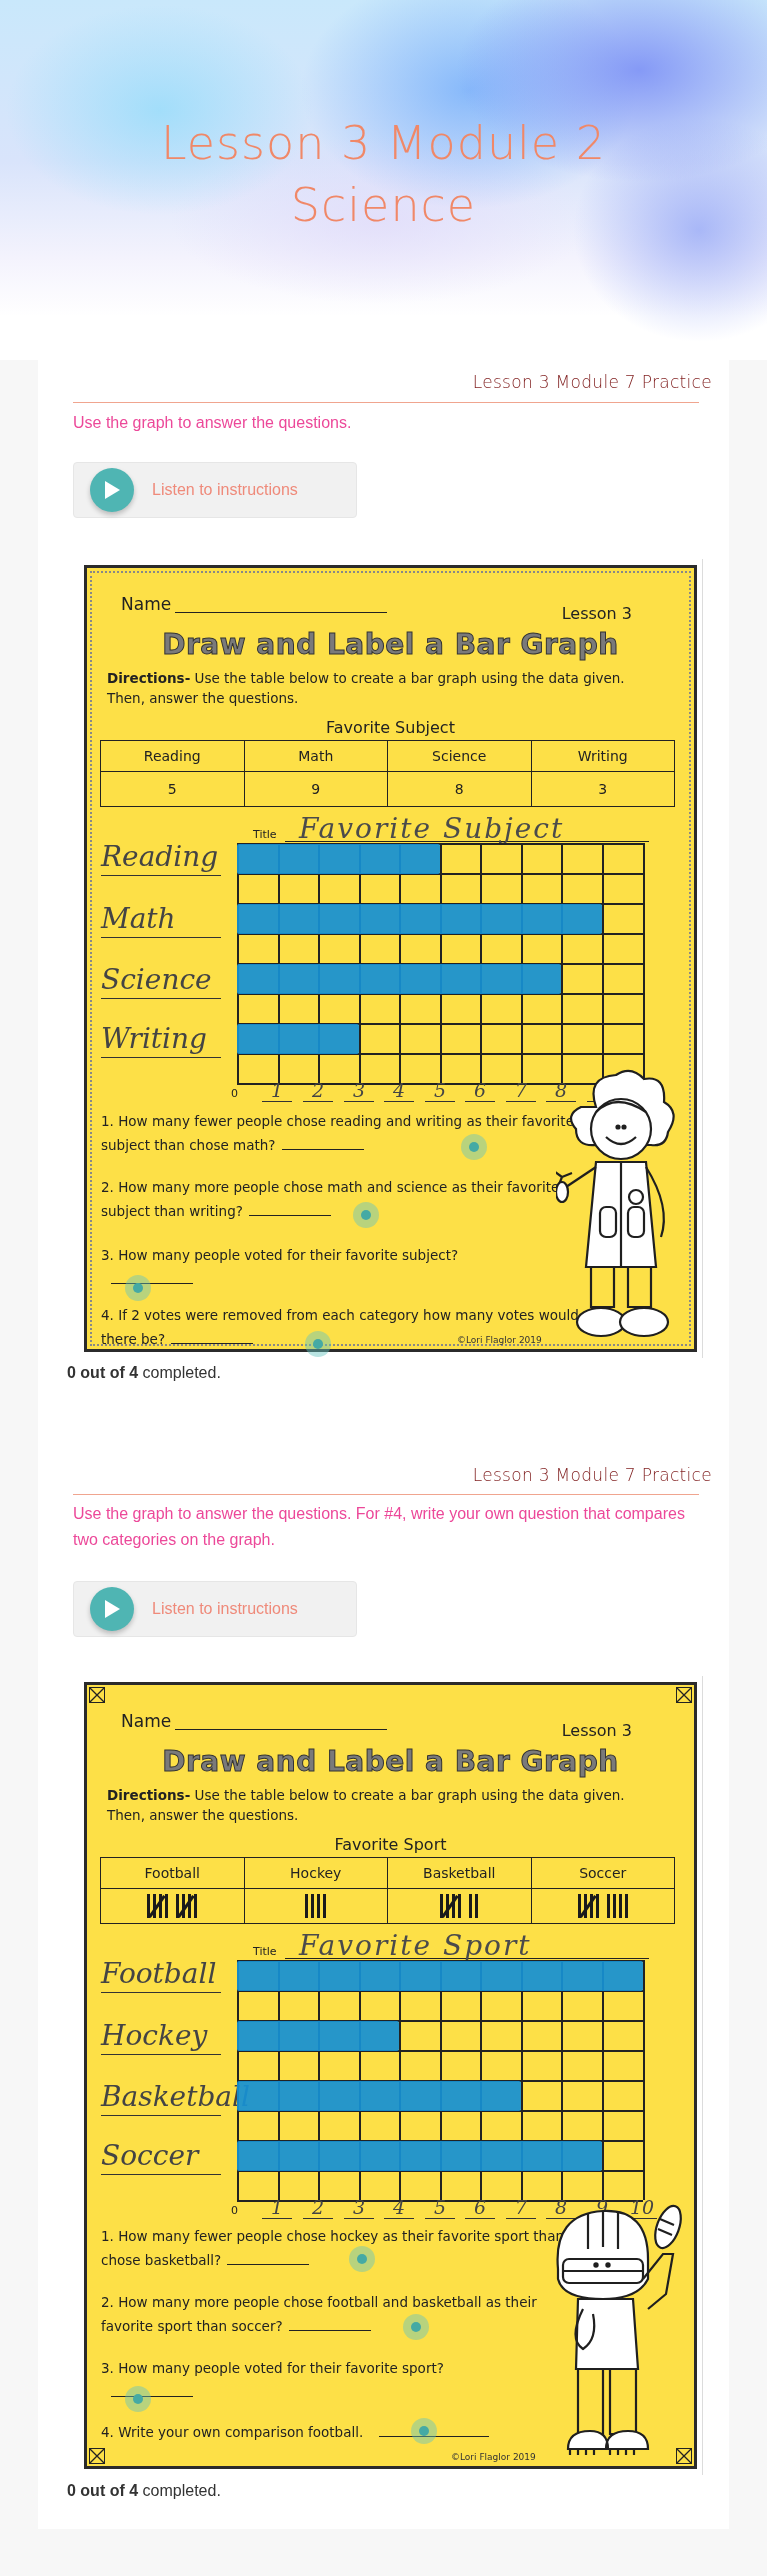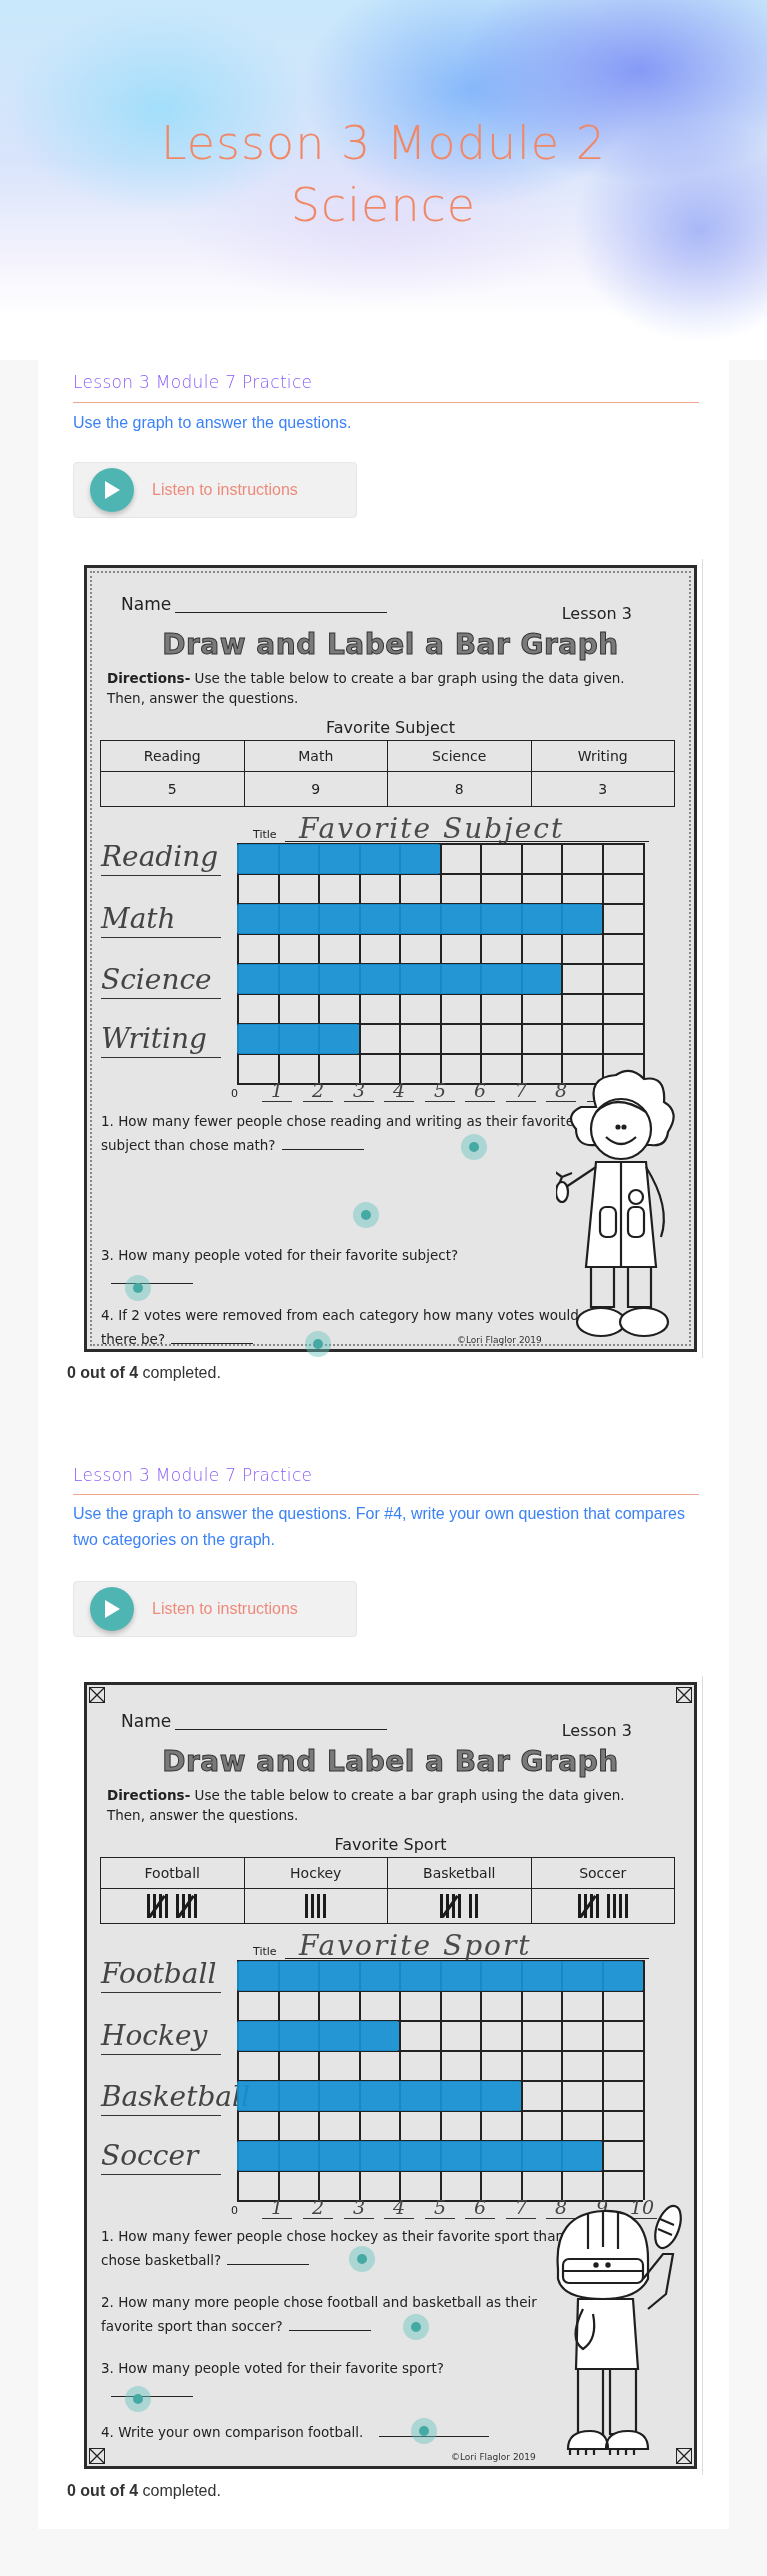--- a/index.html
+++ b/index.html
@@ -23,45 +23,45 @@
     color: #f08868; letter-spacing: 1px;
   }
   .hero-title span { display: block; }
 
   
   .card { position: absolute; left: 38px; top: 360px; width: 691px; height: 2169px; background: #ffffff; }
 
   .section-title {
     position: absolute; left: 35px; width: 639px;
     font-family: "DejaVu Sans", sans-serif; font-weight: 200; font-size: 17px;
-    color: #8b5cf6; letter-spacing: 0.3px;
+    color: #7f1d1d; letter-spacing: 0.3px; text-align: right;
   }
   .section-rule { position: absolute; left: 35px; width: 626px; height: 1px; background: #f0a58f; }
-  .instructions { position: absolute; left: 35px; width: 619px; font-size: 16px; line-height: 26px; color: #3b82f6; font-family: "Liberation Sans", sans-serif; }
+  .instructions { position: absolute; left: 35px; width: 619px; font-size: 16px; line-height: 26px; color: #ec4899; font-family: "Liberation Sans", sans-serif; }
 
   .listen-btn {
     position: absolute; left: 35px; width: 284px; height: 56px;
     background: #f1f1f1; border: 1px solid #e6e6e6; border-radius: 4px;
     display: flex; align-items: center; cursor: pointer;
   }
   .play-circle {
     width: 44px; height: 44px; margin-left: 16px; border-radius: 50%;
     background: #4fb5b3; box-shadow: 0 3px 5px rgba(0,0,0,0.22);
     display: flex; align-items: center; justify-content: center;
   }
   .listen-label { margin-left: 18px; font-family: "Liberation Sans", sans-serif; font-size: 16px; color: #ef8a7a; }
 
   .completion { position: absolute; left: 29px; font-family: "Liberation Sans", sans-serif; font-size: 16px; color: #333; }
   .completion b { font-weight: 700; }
 
   
   .sheet-wrap { position: absolute; left: 46px; width: 613px; }
   .sheet-frame-edge { position: absolute; right: -6px; top: -6px; width: 1px; background: #dcdcdc; }
   .sheet {
-    position: absolute; left: 0; top: 0; width: 613px; background: #e5e5e5;
+    position: absolute; left: 0; top: 0; width: 613px; background: #fde047;
     border: 3px solid #2b2b2b; font-family: "DejaVu Sans", sans-serif; color: #222;
   }
   .sheet.dotted::before {
     content: ""; position: absolute; left: 3px; right: 3px; top: 3px; bottom: 3px;
     border: 2px dotted #888; pointer-events: none;
   }
   .corner-x {
     position: absolute; width: 16px; height: 16px; border: 1.5px solid #222;
   }
   .corner-x svg { width: 100%; height: 100%; display: block; }
@@ -225,20 +225,24 @@
           <div class="axis-num" style="left: 500px;">9</div>
           <div class="axis-num" style="left: 540px;">10</div>
         </div>
 
       <div class="q" style="top:541px;">
         <span>1.</span>
         <span>How many fewer people chose reading and writing as their favorite subject than chose math?</span><span class="blank"></span>
       </div>
       <div class="hotspot" style="left:374px; top:566px;"></div>
 
+      <div class="q" style="top:607px;">
+        <span>2.</span>
+        <span>How many more people chose math and science as their favorite subject than writing?</span><span class="blank"></span>
+      </div>
       <div class="hotspot" style="left:266px; top:634px;"></div>
 
       <div class="q" style="top:675px;">
         <span>3.</span>
         <span>How many people voted for their favorite subject?</span><br><span class="blank" style="margin-left:10px;"></span>
       </div>
       <div class="hotspot" style="left:38px; top:707px;"></div>
 
       <div class="q" style="top:735px;">
         <span>4.</span>

